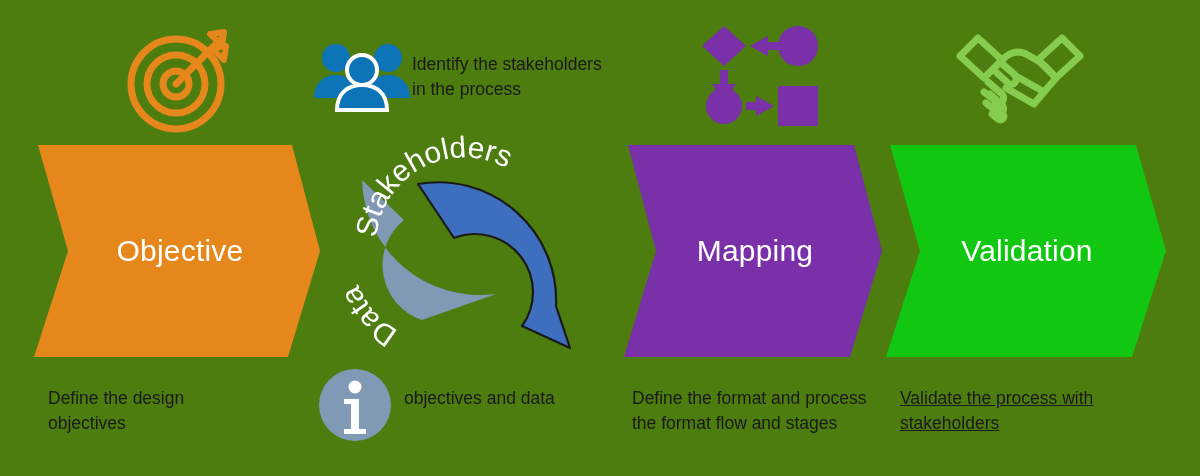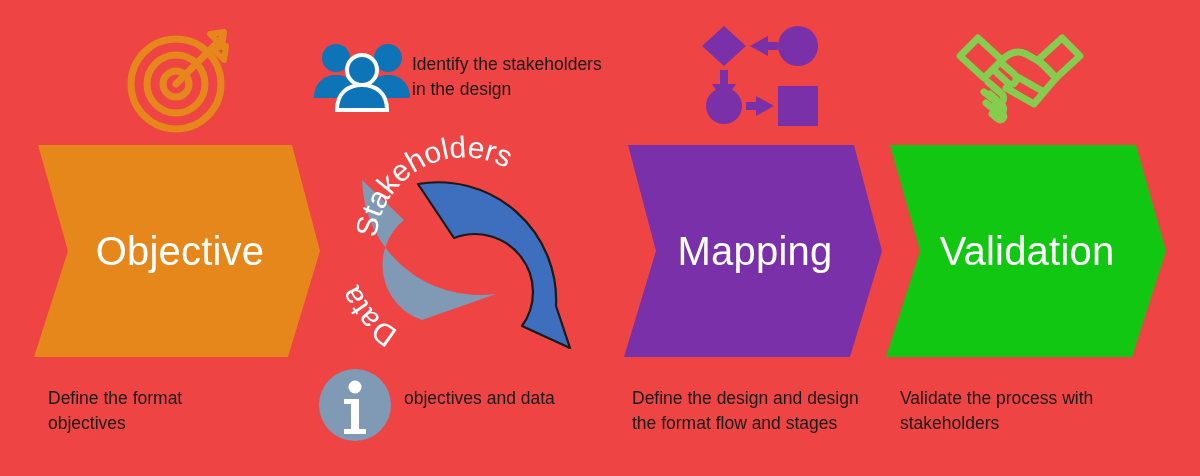--- a/index.html
+++ b/index.html
@@ -7,35 +7,35 @@
     padding: 0;
     background: #ffffff;
   }
   body {
     font-family: "Liberation Sans", sans-serif;
   }
   #canvas {
     position: relative;
     width: 1200px;
     height: 476px;
-    background: #ef4444;
+    background: #4d7c0f;
     overflow: hidden;
   }
   .abs { position: absolute; }
 
   
   .chevron-label {
     position: absolute;
     left: 0;
     right: 0;
     top: 50%;
     transform: translateY(-50%);
     text-align: center;
     color: #ffffff;
-    font-size: 40px;
+    font-size: 30px;
     font-weight: 400;
     letter-spacing: 0.2px;
     line-height: 1;
     pointer-events: none;
   }
   .chev-wrap { position: absolute; }
 
   
   .caption {
     position: absolute;
@@ -131,21 +131,21 @@
         <path d="M32 56 L46 68 C50 72 46 80 41 76 L28 66"></path>
         <path d="M34 68 L46 79 C50 83 46 90 41 86 L30 77"></path>
         <path d="M38 80 L46 87 C50 91 46 96 42 93 L36 88"></path>
         <path d="M60 50 L88 66 L78 78 L50 62"></path>
       </g>
     </svg>
   </div>
 
   <div class="annot" style="left:412px; top:52px; width:215px;">
     <div>Identify the stakeholders</div>
-    <div>in the design</div>
+    <div>in the process</div>
   </div>
 
   <div class="chev-wrap" style="left:30px; top:143px; width:300px; height:216px;">
     <svg width="300" height="216" viewBox="0 0 300 216" aria-hidden="true">
       <path d="M8 2 L262 2 L290 108 L258 214 L4 214 L38 108 Z" fill="#E5871B"></path>
     </svg>
     <div class="chevron-label">Objective</div>
   </div>
 
   <div class="abs" style="left:318px; top:120px; width:292px; height:250px;">
@@ -197,31 +197,31 @@
 
   <div class="abs" style="left:318px; top:368px; width:74px; height:74px;">
     <svg width="74" height="74" viewBox="0 0 74 74" aria-hidden="true">
       <circle cx="37" cy="37" r="36" fill="#8099B5"></circle>
       <circle cx="37" cy="19" r="6.5" fill="#ffffff"></circle>
       <path d="M26 31 L41 31 L41 61 L48 61 L48 66 L26 66 L26 61 L33 61 L33 36 L26 36 Z" fill="#ffffff"></path>
     </svg>
   </div>
 
   <div class="caption" style="left:48px; top:386px; width:250px;">
-    <div>Define the format</div>
+    <div>Define the design</div>
     <div>objectives</div>
   </div>
 
   <div class="caption" style="left:404px; top:386px; width:200px;">
     <div>objectives and data</div>
   </div>
 
   <div class="caption" style="left:632px; top:386px; width:250px;">
-    <div>Define the design and design</div>
+    <div>Define the format and process</div>
     <div>the format flow and stages</div>
   </div>
 
-  <div class="caption" style="left:900px; top:386px; width:250px;">
+  <div class="caption" style="left:900px; top:386px; width:250px;text-decoration:underline;">
     <div>Validate the process with</div>
     <div>stakeholders</div>
   </div>
 
 </div>
 
 </body></html>

